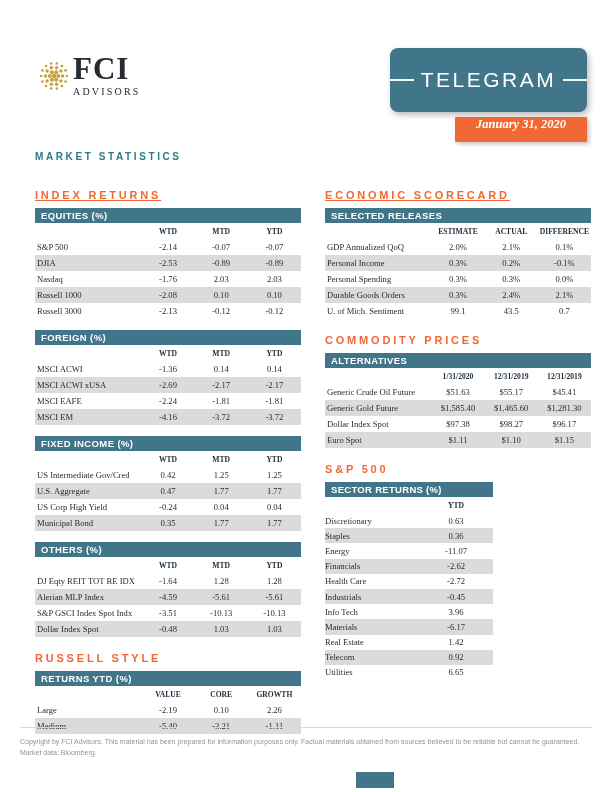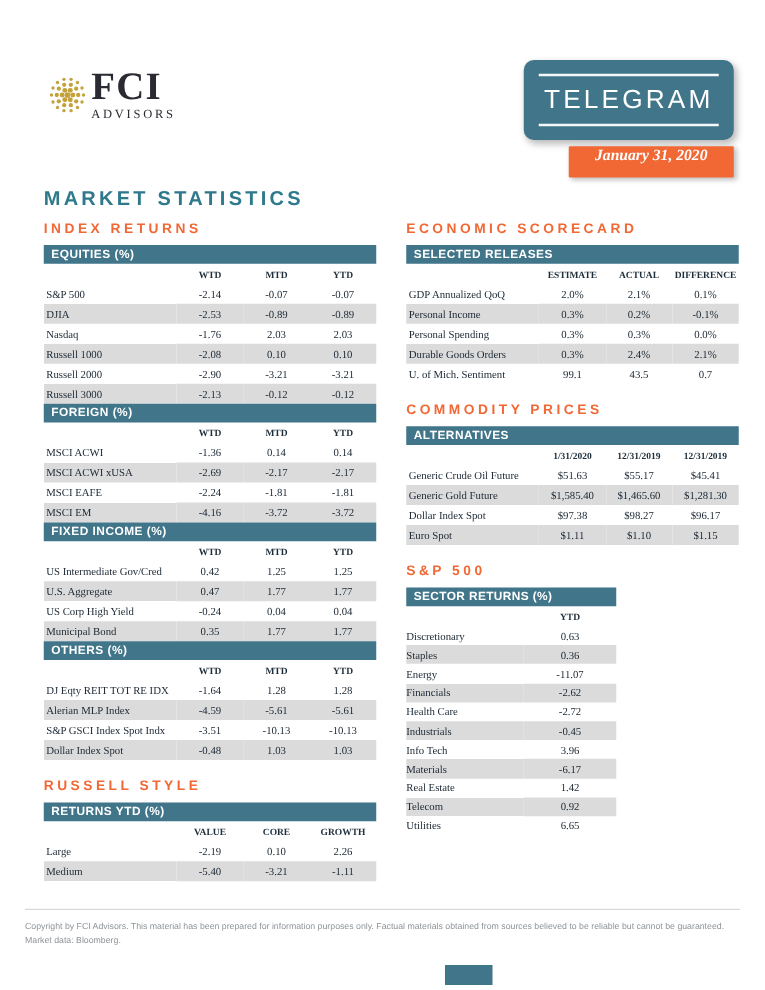--- a/index.html
+++ b/index.html
@@ -12,46 +12,46 @@
     --stripe:#DBDBDB; --ink:#1B2733; --gray:#8E9499;
   }
   .page { position:absolute; inset:0; background:#fff; }
 
   
   .logo { position:absolute; left:35px; top:55px; display:flex; align-items:flex-start; }
   .logo svg { margin-top:2px; }
   .brand-top { font-family:"Liberation Serif", serif; font-weight:bold; font-size:31px; line-height:.9; color:#2A2A33; letter-spacing:1px; }
   .brand-bottom { font-family:"Liberation Serif", serif; font-size:10px; color:#2A2A33; letter-spacing:2.2px; margin-top:3px; }
 
-  .badge { position:absolute; right:25px; top:48px; width:168px; height:64px;
+  .badge { position:absolute; right:25px; top:48px; width:197px; height:64px;
     background:var(--teal); border-radius:8px; box-shadow:2px 3px 6px rgba(0,0,0,.28);
-    display:flex; flex-direction:column; align-items:center; justify-content:center; gap:7px; }
+    display:flex; flex-direction:row; align-items:center; justify-content:center; gap:7px; }
   .badge-line { width:86%; height:2px; background:rgba(255,255,255,.95); }
   .badge-text { color:#fff; font-size:21px; letter-spacing:2.5px; font-weight:500; }
 
   .ribbon { position:absolute; right:25px; top:117px; width:132px; height:25px;
     background:var(--orange); box-shadow:2px 2px 4px rgba(0,0,0,.25); border-radius:1px;
     display:flex; align-items:flex-start; justify-content:center; }
   .ribbon-text { font-family:"Liberation Serif", serif; font-style:italic; font-weight:bold;
     font-size:12.5px; color:#fff; }
 
-  .page-title { position:absolute; left:35px; top:151px; font-size:16px; font-weight:bold;
+  .page-title { position:absolute; left:35px; top:151px; font-size:10px; font-weight:bold;
     letter-spacing:2.6px; color:#2E7A8C; }
 
   
   .col { position:absolute; top:177px; width:266px; }
   .col.left  { left:35px; }
   .col.right { left:325px; }
 
   h2.sec { font-size:11px; font-weight:bold; letter-spacing:2.8px; color:var(--orange);
     margin:15px 0 7px 0; }
-  h2.sec.first { margin-top:0; }
+  h2.sec.first { margin-top:12px;text-decoration:underline; }
 
   
-  .stat-table { }
+  .stat-table { margin-bottom:11px; }
   .tbar { background:var(--teal); color:#fff; font-size:9.5px; font-weight:bold;
     letter-spacing:.4px; padding:3px 6px 3px 6px; height:15px; line-height:10px; }
   table { width:100%; border-collapse:collapse; table-layout:fixed;
     font-family:"Liberation Serif", serif; color:var(--ink); }
   th { font-size:7.6px; font-weight:bold; text-align:center; padding:4px 0 3px 0; color:#1D2D3A; }
   th.lbl, td.lbl { width:40%; text-align:left; padding-left:2px; }
   td { font-size:8.6px; padding:3px 0; text-align:center; }
   td.lbl { white-space:nowrap; overflow:hidden; }
   tbody tr:nth-child(even) { background:var(--stripe); }
 
@@ -160,26 +160,20 @@
               <td class="val">2.03</td>
               <td class="val">2.03</td>
             </tr>
             <tr>
               <td class="lbl">Russell 1000</td>
               <td class="val">-2.08</td>
               <td class="val">0.10</td>
               <td class="val">0.10</td>
             </tr>
             <tr>
-              <td class="lbl">Russell 2000</td>
-              <td class="val">-2.90</td>
-              <td class="val">-3.21</td>
-              <td class="val">-3.21</td>
-            </tr>
-            <tr>
               <td class="lbl">Russell 3000</td>
               <td class="val">-2.13</td>
               <td class="val">-0.12</td>
               <td class="val">-0.12</td>
             </tr>
           </tbody>
         </table>
       </div>
     <div class="stat-table">
         <div class="tbar">FOREIGN (%)</div>

